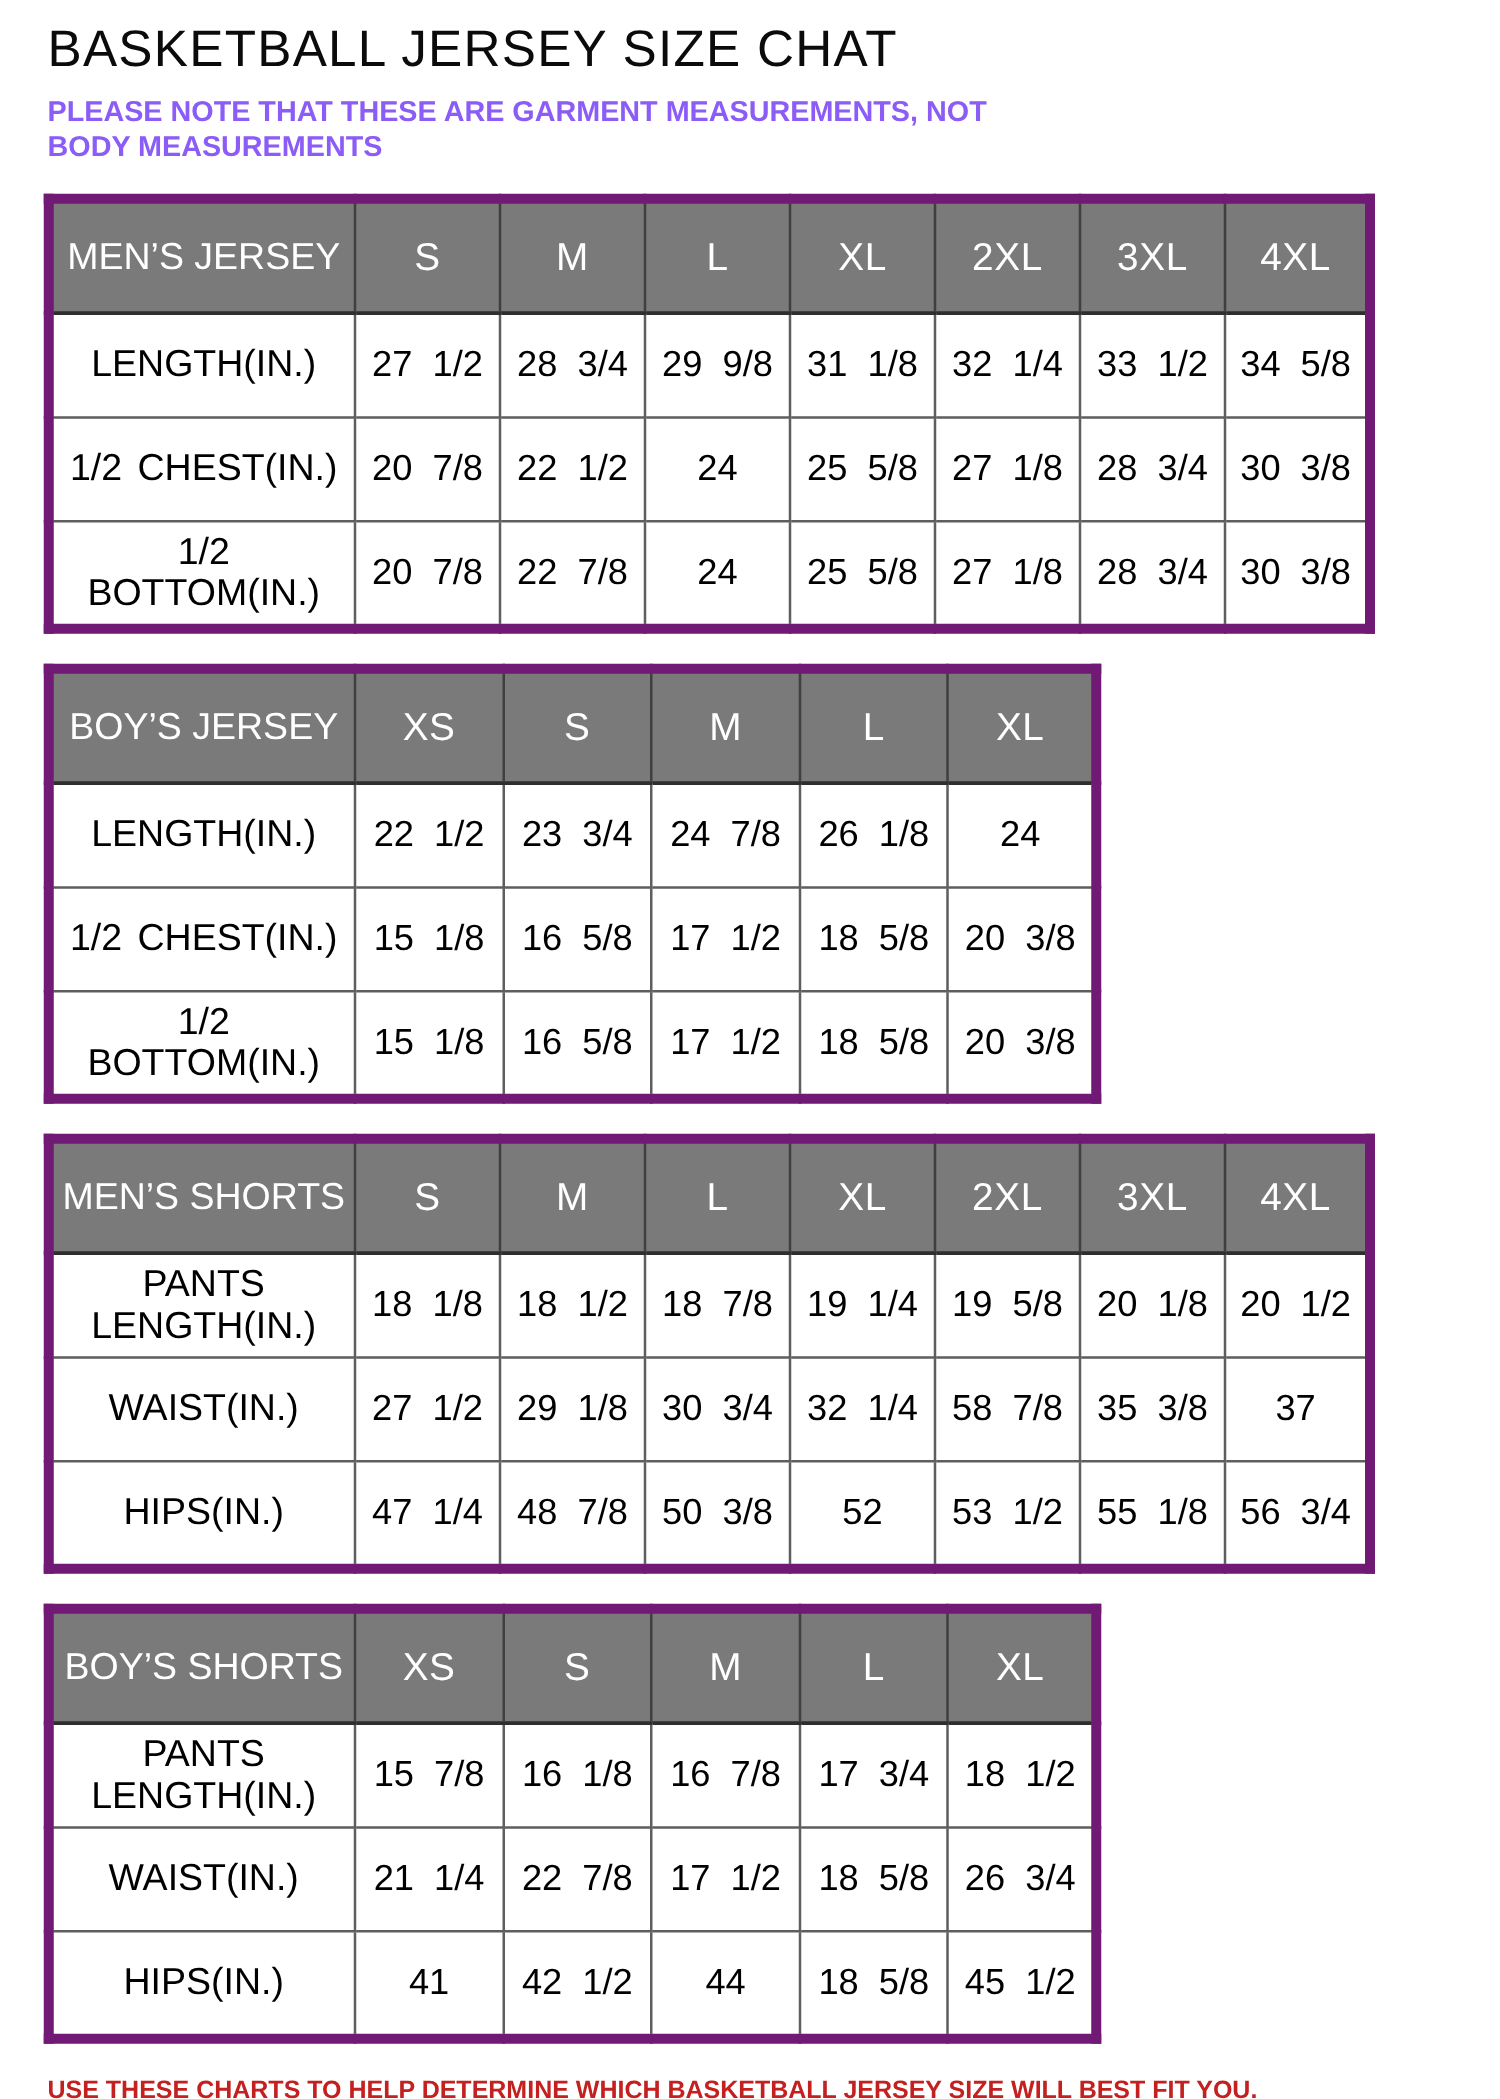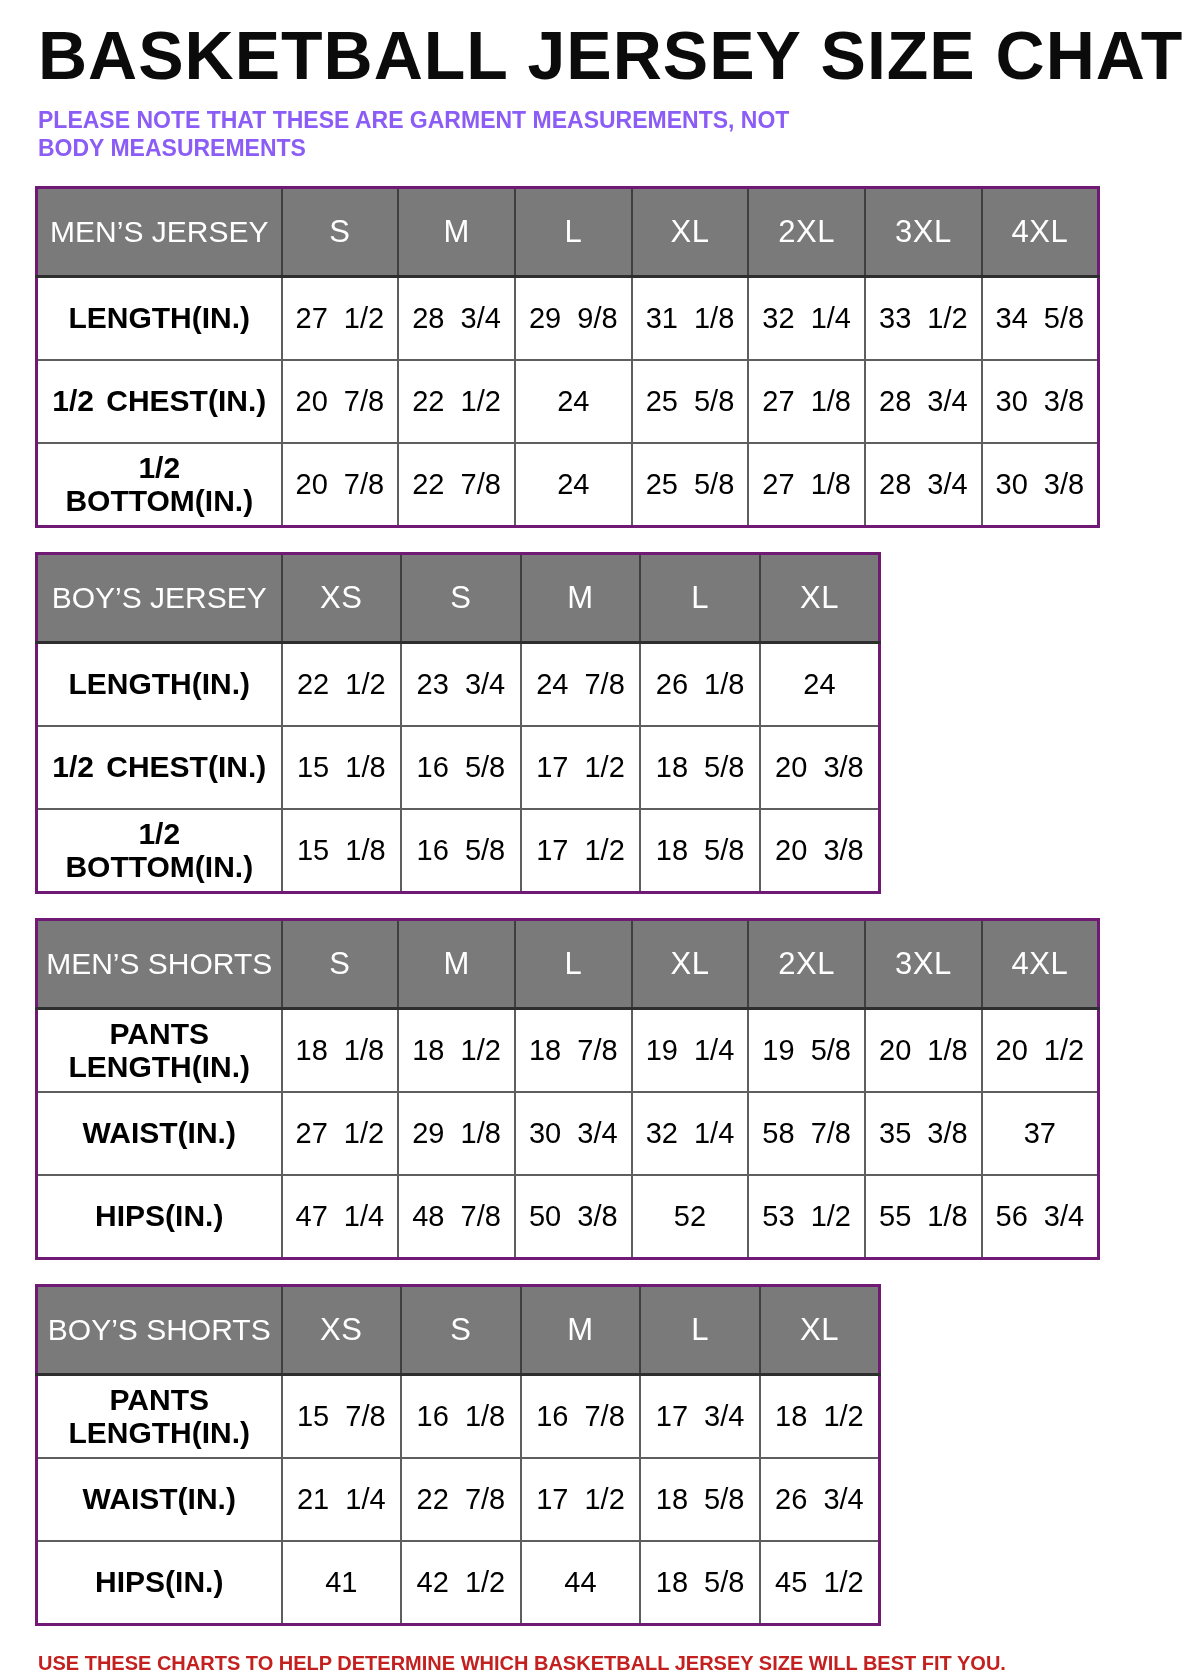--- a/index.html
+++ b/index.html
@@ -2,46 +2,46 @@
 <html><head>
 <meta charset="utf-8">
 <style>
   html,body { margin:0; padding:0; }
   body {
     width:1200px; height:1679px; background:#ffffff;
     font-family:"Liberation Sans","DejaVu Sans",sans-serif; color:#111;
     overflow:hidden;
   }
   .title {
-    margin:16px 16px 0 38px; font-size:68px; font-weight:700;
+    margin:16px 16px 0 38px; font-size:41px; font-weight:400;
     letter-spacing:1px; color:#0b0b0b; white-space:nowrap;
   }
   .note {
     margin:12px 0 0 38px; max-width:800px;
     font-size:23px; font-weight:700; color:#8b5cf6; line-height:1.22;
   }
   table.size-table {
     border-collapse:collapse; table-layout:fixed;
-    margin:24px 3px 0 35px; border:3px solid #701a75; background:#fff;
+    margin:24px 3px 0 35px; border:8px solid #701a75; background:#fff;
   }
   table.size-table.wide   { width:1065px; }
   table.size-table.narrow { width:846px; }
   col.c-label { width:245px; }
   th {
     background:#7a7a7a; color:#ffffff; font-weight:400; font-size:31px;
     height:86px; border:2px solid #3f3f3f; text-align:center;
     letter-spacing:0.5px; padding:0;
   }
   th.t-title { font-size:30px; letter-spacing:0; }
   thead th { border-bottom:3px solid #2e2e2e; }
   td {
     height:81px; border:2px solid #5e5e5e; text-align:center;
     font-size:29px; color:#000; word-spacing:8px; padding:0 4px;
   }
-  td.lbl { font-weight:700; font-size:30px; word-spacing:4px; line-height:1.08; }
+  td.lbl { font-weight:400; font-size:30px; word-spacing:4px; line-height:1.08; }
   .footer {
     margin:26px 0 0 38px; font-size:20px; font-weight:700;
     color:#c3201f; white-space:nowrap;
   }
 </style>
 </head>
 <body>
 
 <h1 class="title">BASKETBALL JERSEY SIZE CHAT</h1>
 <div class="note">PLEASE NOTE THAT THESE ARE GARMENT MEASUREMENTS, NOT BODY MEASUREMENTS</div>

